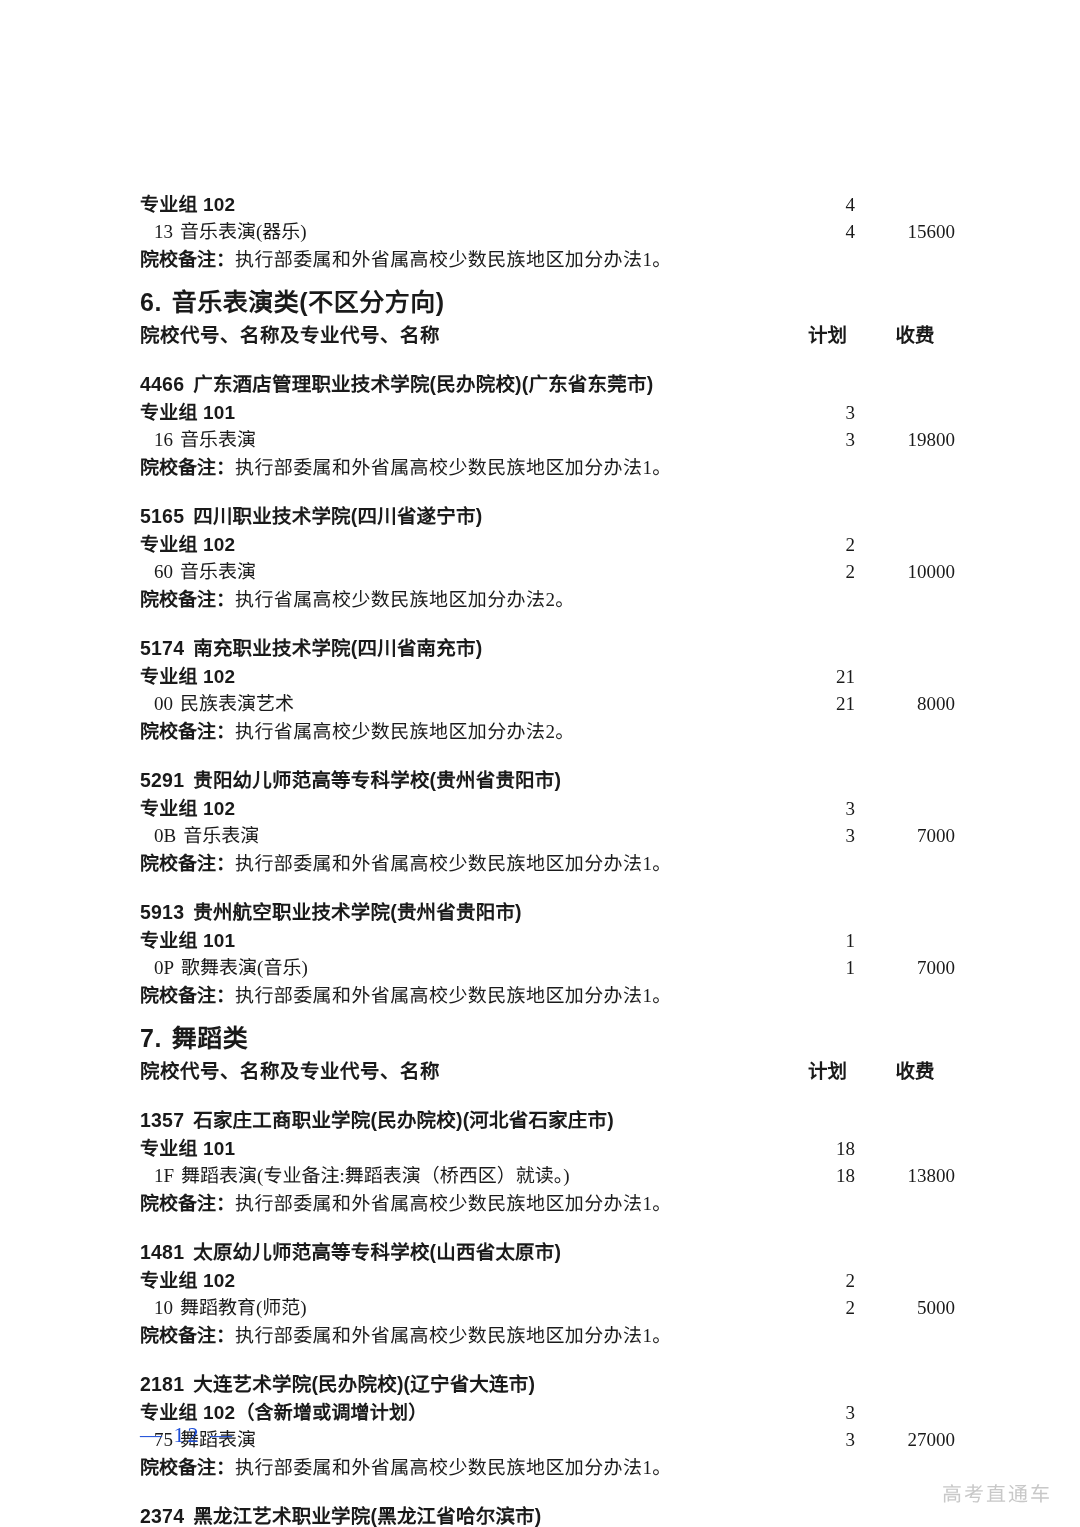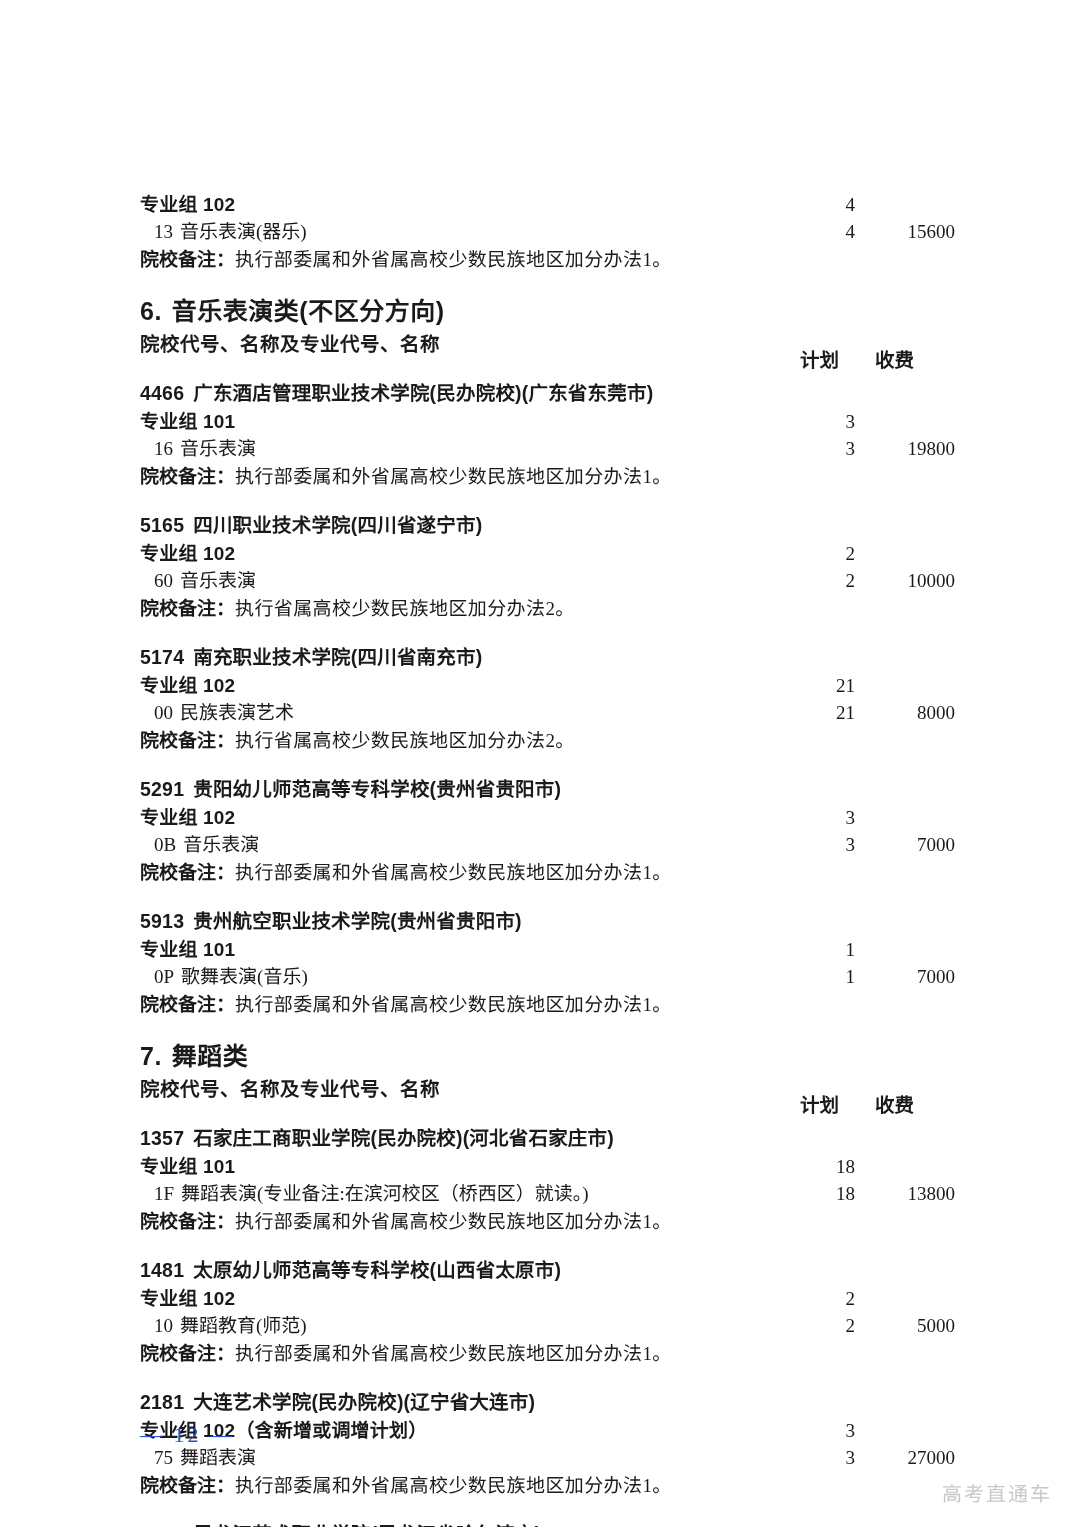--- a/index.html
+++ b/index.html
@@ -103,21 +103,21 @@
     font-weight: bold;
     font-size: 19.5px;
     letter-spacing: 0.2px;
   }
   .row.school .label .scode {
     margin-right: 9px;
   }
 
   
   .section-head {
-    margin-top: 19px;
+    margin-top: 10px;
   }
   .section-head .title {
     font-weight: bold;
     font-size: 25px;
     line-height: 36px;
     letter-spacing: 0.5px;
     white-space: nowrap;
   }
   .section-head .title .num {
     margin-right: 10px;
@@ -132,24 +132,24 @@
     position: absolute;
     left: 0;
     top: 0;
     font-weight: bold;
     font-size: 19.5px;
     letter-spacing: 0.5px;
   }
   .colhead .plan,
   .colhead .fee {
     position: absolute;
-    top: 16px;
+    top: 0;
     font-weight: bold;
     font-size: 19.5px;
-    text-align: left;
+    text-align: center;
   }
   .colhead .plan { left: 660px; width: 55px; }
   .colhead .fee  { left: 735px; width: 80px; }
 
   .school-block { margin-top: 19px; }
   .school-block.first { margin-top: 9px; }
 
   .footer {
     position: absolute;
     left: 140px;
@@ -303,21 +303,21 @@
 
     <div class="school-block">
       <div class="row school">
         <span class="label"><span class="scode">1357</span><span>石家庄工商职业学院(民办院校)(河北省石家庄市)</span></span>
       </div>
       <div class="row group">
         <span class="label">专业组 101</span>
         <span class="plan">18</span>
       </div>
       <div class="row major">
-        <span class="label"><span class="mcode">1F</span><span>舞蹈表演(专业备注:在滨河校区（桥西区）就读。)</span></span>
+        <span class="label"><span class="mcode">1F</span><span>舞蹈表演(专业备注:舞蹈表演（桥西区）就读。)</span></span>
         <span class="plan">18</span>
         <span class="fee">13800</span>
       </div>
       <div class="row note">
         <span class="label"><span class="nprefix">院校备注：</span><span class="nbody">执行部委属和外省属高校少数民族地区加分办法1。</span></span>
       </div>
     </div>
 
     <div class="school-block">
       <div class="row school">

